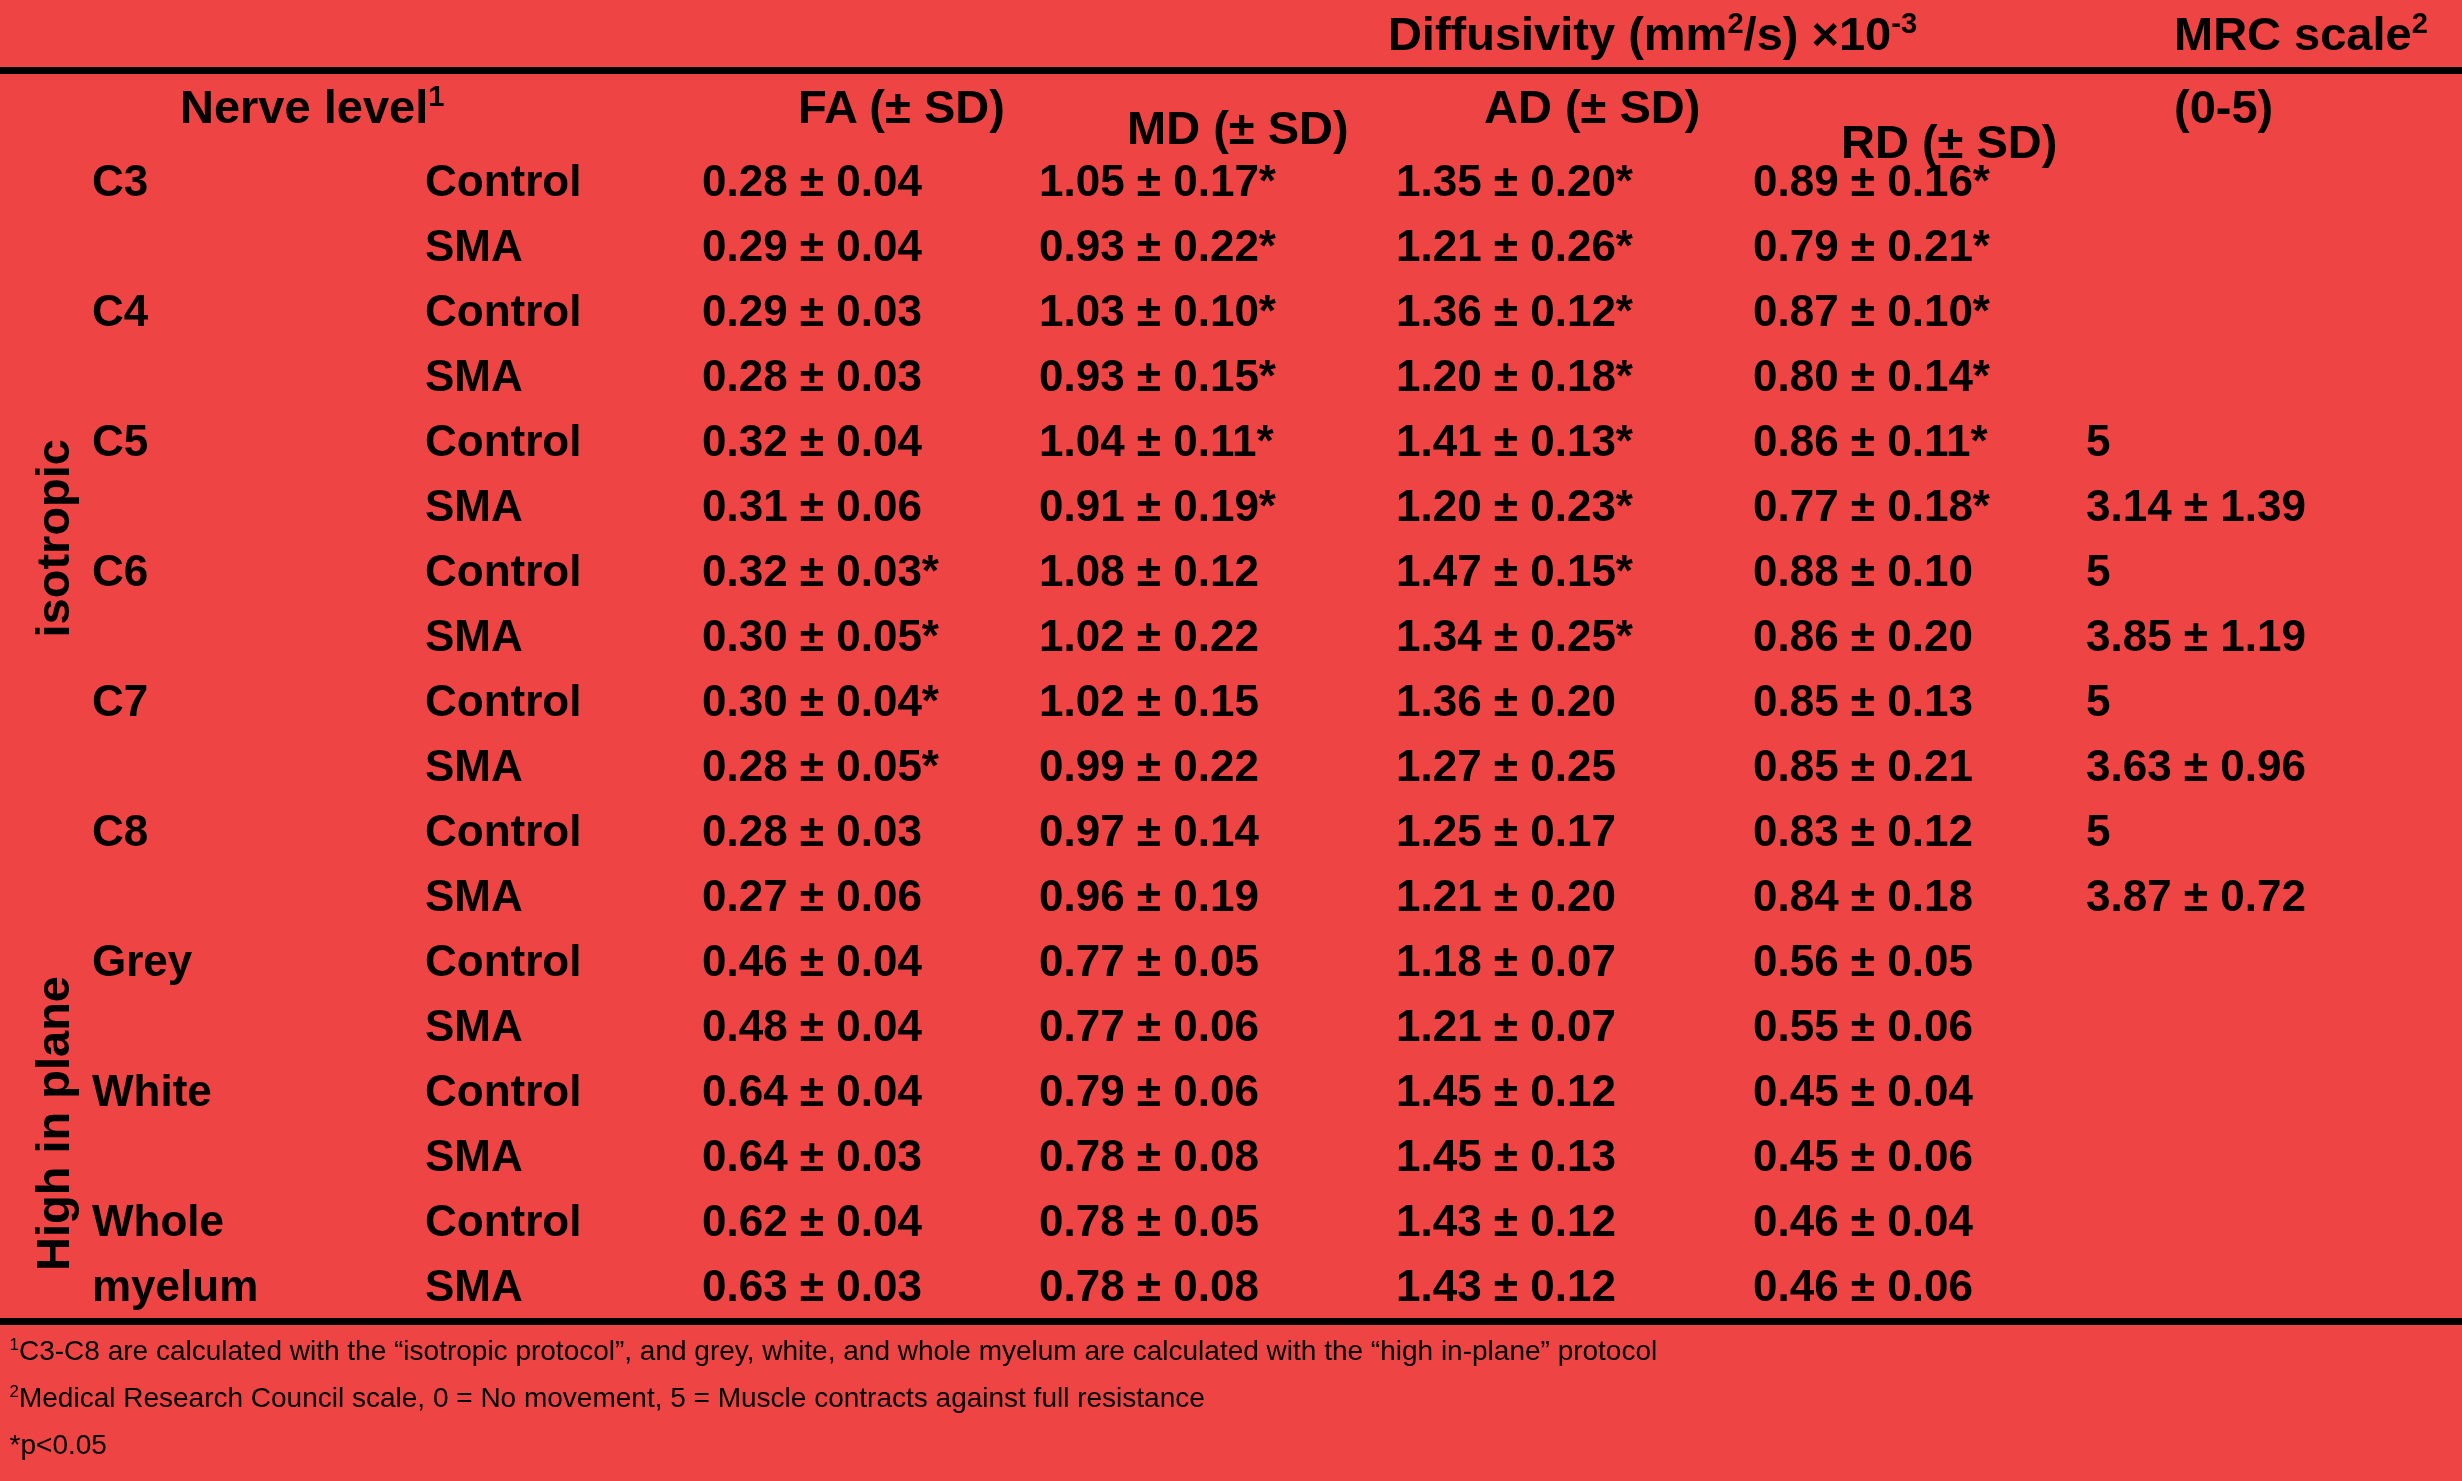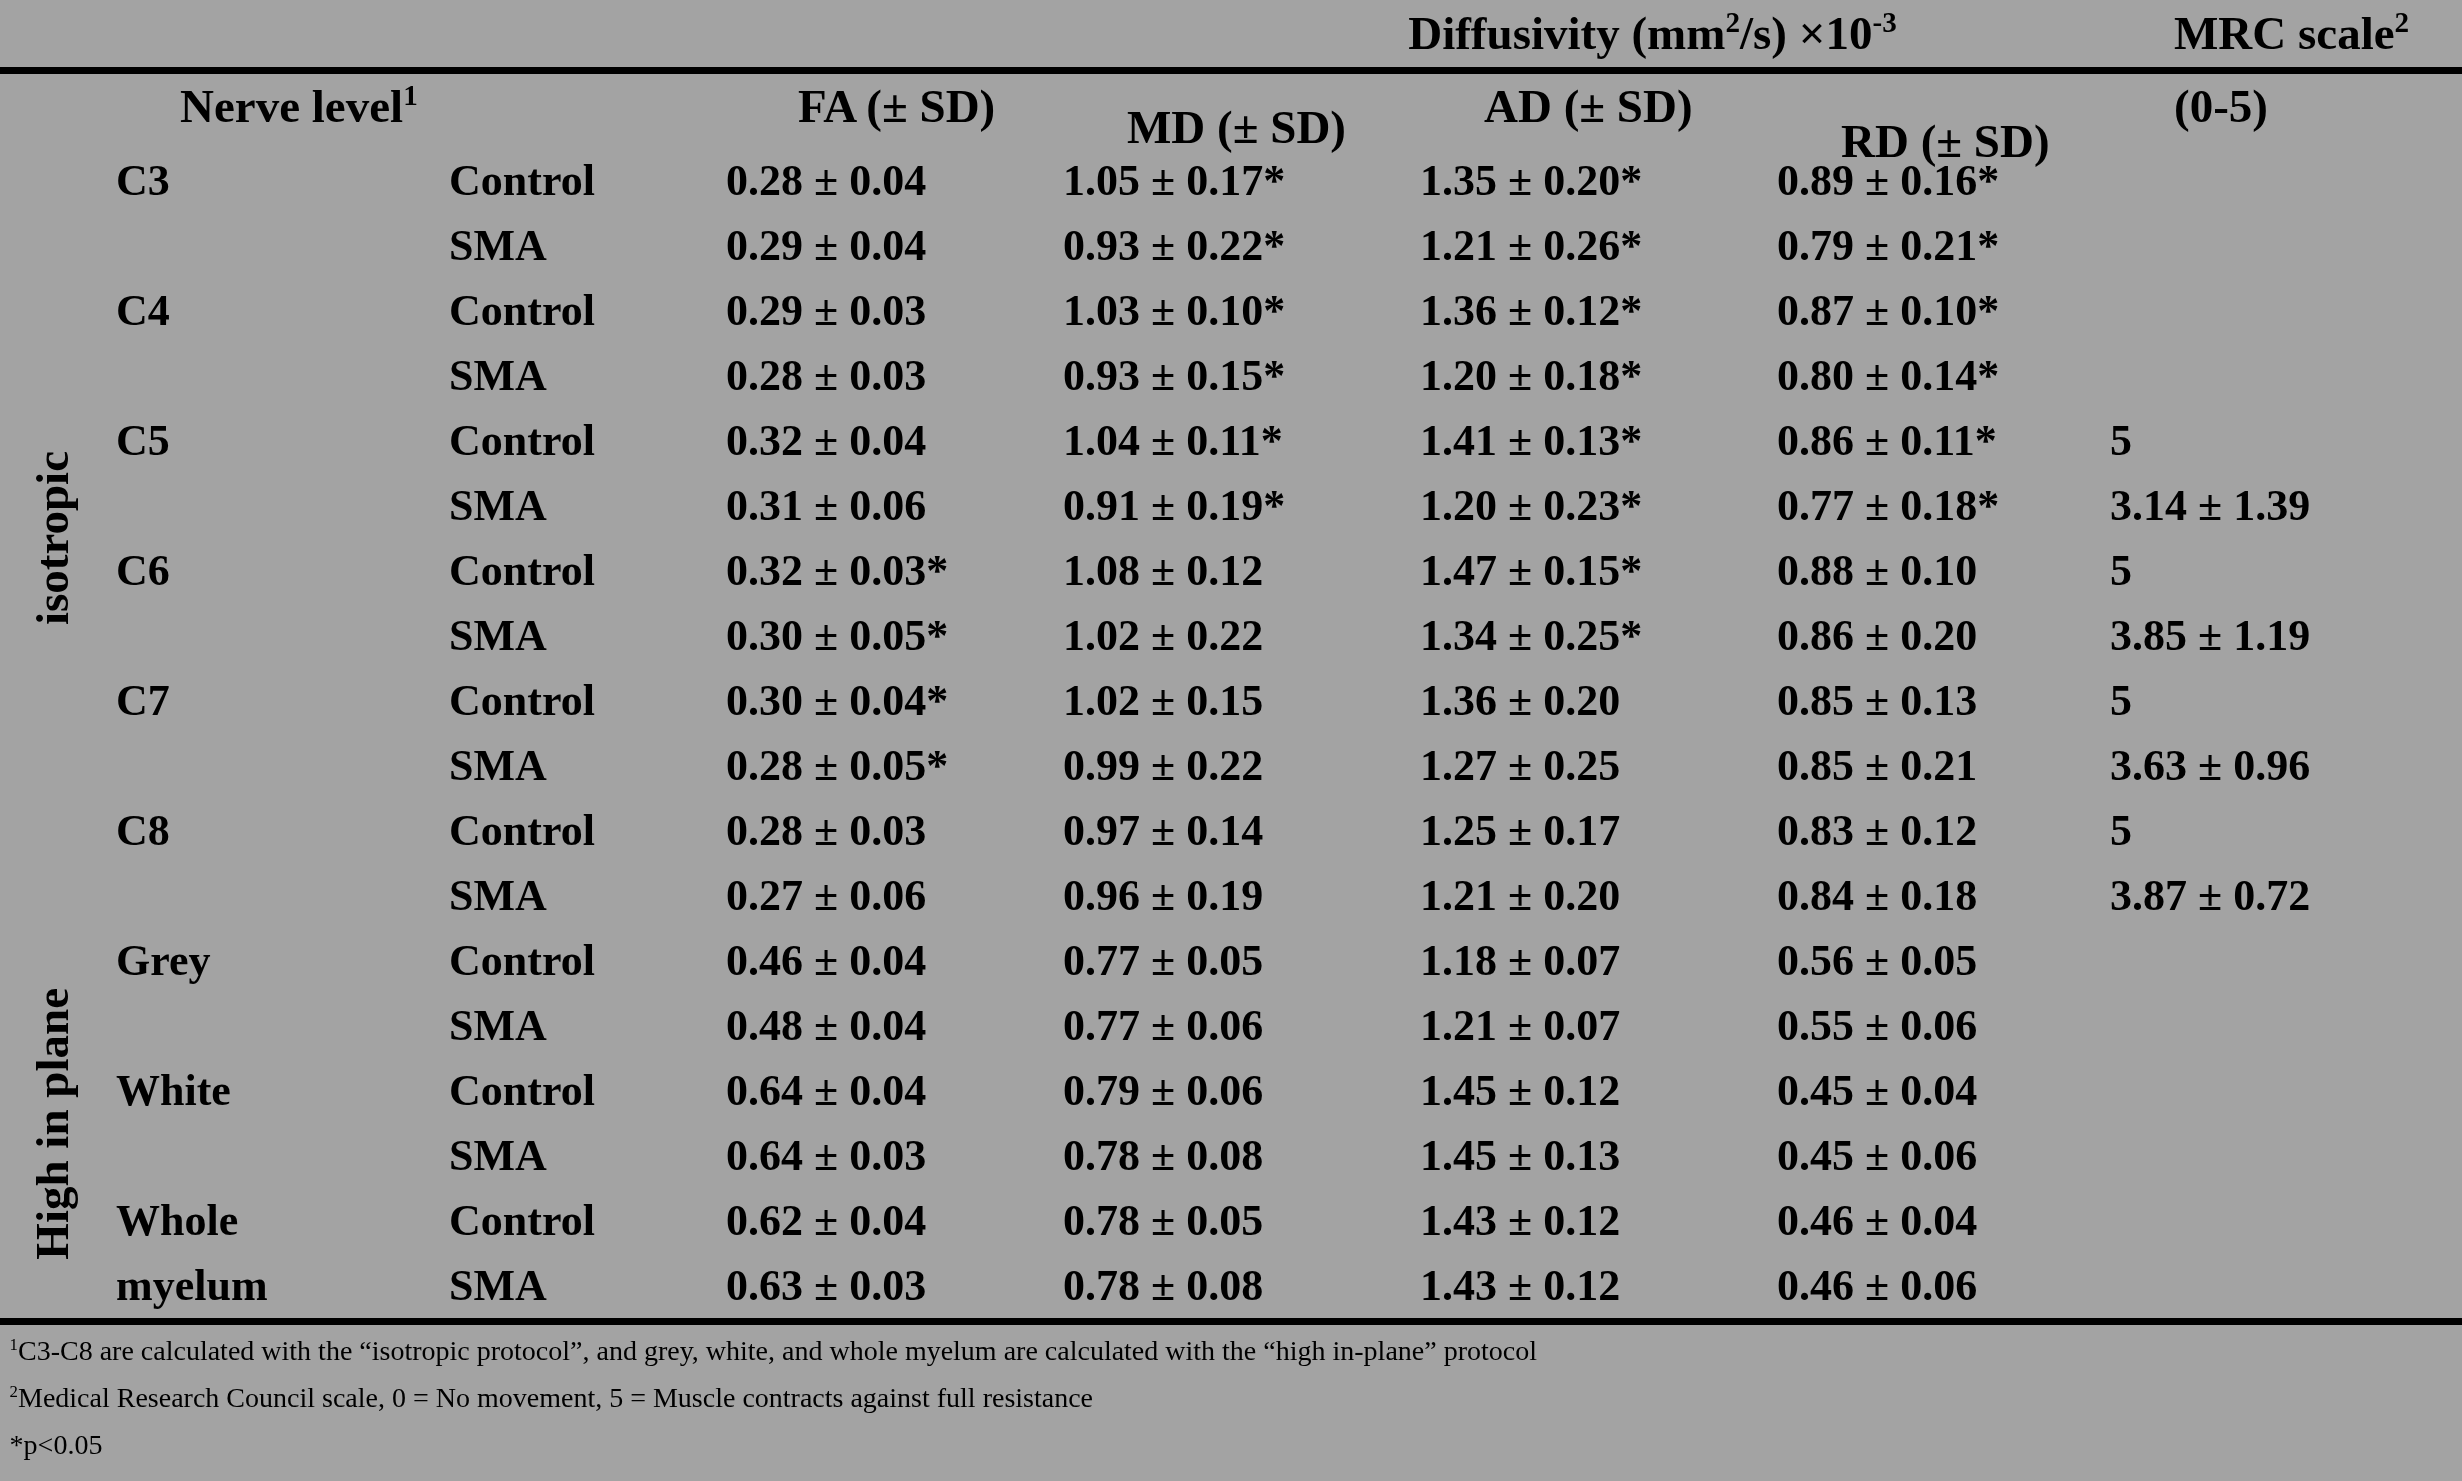--- a/index.html
+++ b/index.html
@@ -4,23 +4,23 @@
 <style>
   html, body {
     margin: 0;
     padding: 0;
     background: #ffffff;
   }
   #canvas {
     position: relative;
     width: 2462px;
     height: 1481px;
-    background: #a3a3a3;
+    background: #ef4444;
     color: #000000;
-    font-family: Liberation Serif, serif;
+    font-family: Liberation Sans, sans-serif;
     overflow: hidden;
   }
   .rule {
     position: absolute;
     left: 0;
     width: 2462px;
     height: 7.2px;
     background: #000000;
   }
   #top-rule { top: 67px; }
@@ -55,21 +55,21 @@
     left: 0;
     top: 148px;
     width: 2462px;
     display: flex;
     flex-direction: column;
   }
   .row {
     display: flex;
     height: 65px;
     align-items: center;
-    padding-left: 116px;
+    padding-left: 92px;
     box-sizing: border-box;
   }
   .cell {
     font-size: 44px;
     font-weight: 700;
     white-space: nowrap;
     line-height: 1;
   }
   .cell-nerve { width: 333px; }
   .cell-group { width: 277px; }

